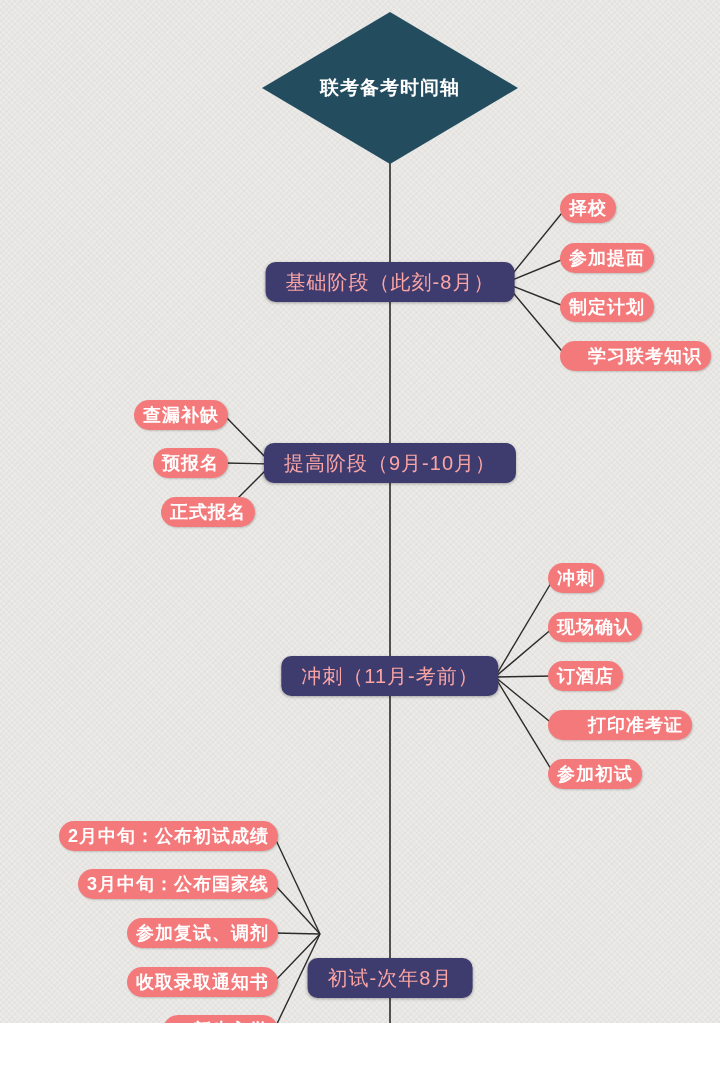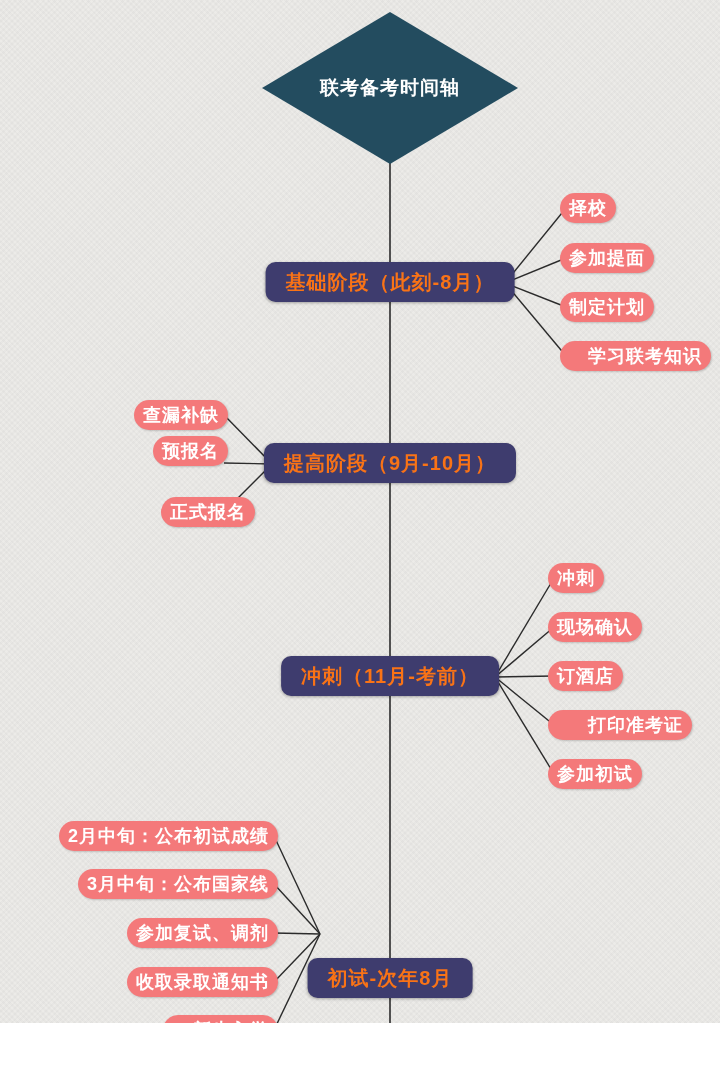--- a/index.html
+++ b/index.html
@@ -44,23 +44,23 @@
     font-weight: bold;
     font-size: 19px;
     letter-spacing: 1px;
     white-space: nowrap;
   }
   .stage {
     position: absolute;
     left: 390px;
     transform: translateX(-50%);
     background: var(--stage);
-    color: #f97316;
+    color: #fca5a5;
     font-size: 20px;
-    font-weight: bold;
+    font-weight: normal;
     line-height: 24px;
     padding: 8px 20px;
     border-radius: 10px;
     white-space: nowrap;
     box-shadow: 0 1px 3px rgba(0,0,0,0.3);
     letter-spacing: 1px;
   }
   .stage1 { top: 262px; }
   .stage2 { top: 443px; }
   .stage3 { top: 656px; }
@@ -78,21 +78,21 @@
     box-shadow: 1px 1px 2px rgba(0,0,0,0.18);
     letter-spacing: 1px;
   }
   
   .b1-0 { left: 560px; top: 193px; }
   .b1-1 { left: 560px; top: 243px; }
   .b1-2 { left: 560px; top: 292px; }
   .b1-3 { left: 560px; top: 341px; padding-left: 28px; }
   
   .b2-0 { right: 492px; top: 400px; }
-  .b2-1 { right: 492px; top: 436px; }
+  .b2-1 { right: 492px; top: 448px; }
   .b2-2 { right: 465px; top: 497px; }
   
   .b3-0 { left: 548px; top: 563px; text-align: right; }
   .b3-1 { left: 548px; top: 612px; }
   .b3-2 { left: 548px; top: 661px; }
   .b3-3 { left: 548px; top: 710px; padding-left: 40px; }
   .b3-4 { left: 548px; top: 759px; }
   
   .b4-0 { right: 442px; top: 821px; }
   .b4-1 { right: 442px; top: 869px; }

